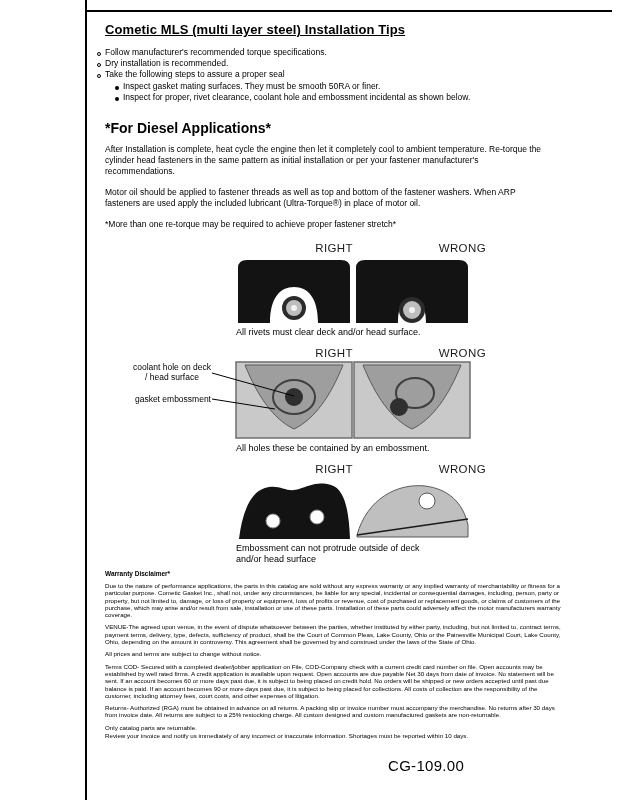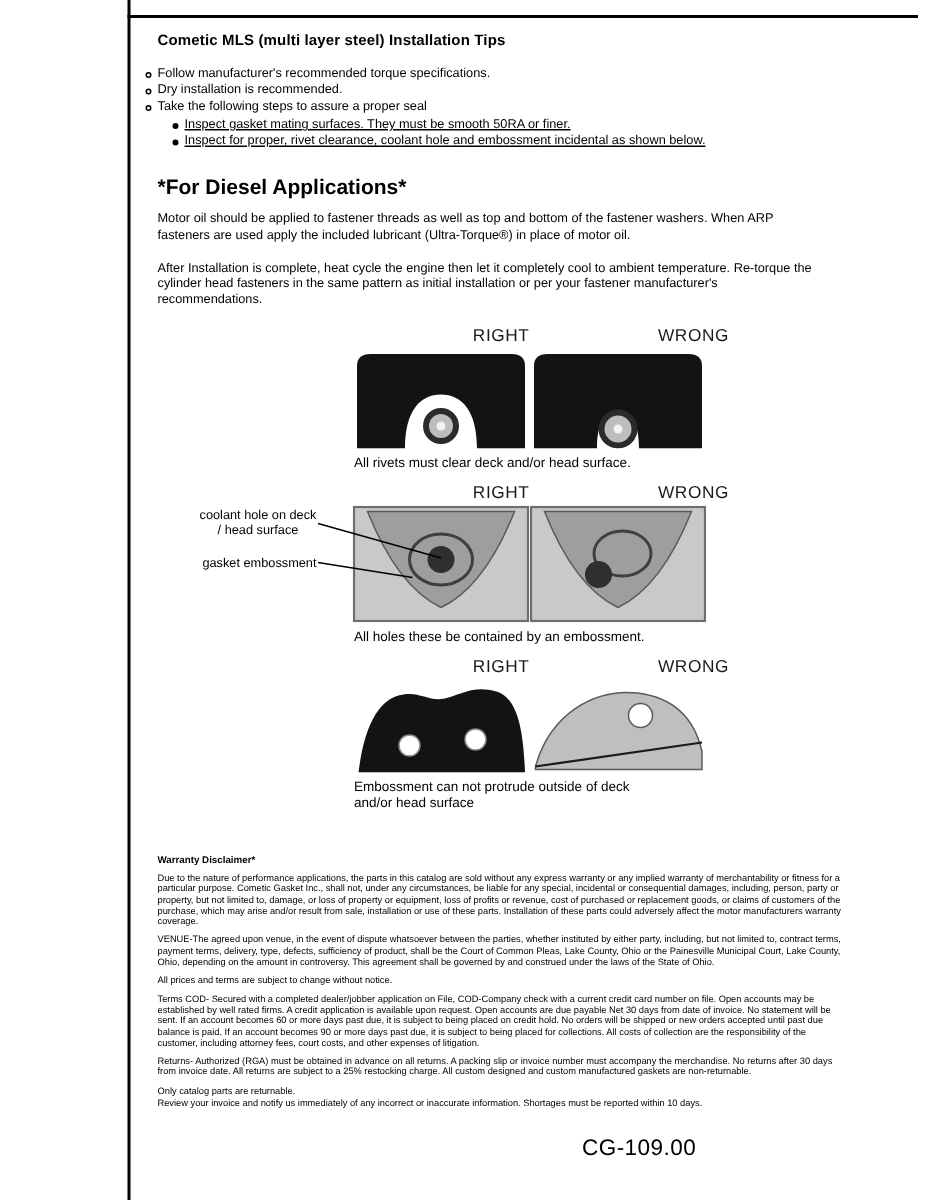--- a/index.html
+++ b/index.html
@@ -13,30 +13,31 @@
     color: #000;
     overflow: hidden;
   }
   .rule-left { position: absolute; left: 85px; top: 0; width: 2px; height: 800px; background: #000; }
   .rule-top  { position: absolute; left: 85px; top: 10px; width: 527px; height: 2px; background: #000; }
 
   .content { position: absolute; left: 105px; top: 0; width: 482px; }
 
   .title {
     margin: 22px 0 10px 0;
-    font-size: 10px; font-weight: bold;
+    font-size: 13px; font-weight: bold;
+    text-decoration: underline;
     letter-spacing: 0.1px;
   }
 
   .tips { font-size: 8.5px; }
   .tip { display: flex; align-items: center; line-height: 11px; }
   .tip .marker { flex: 0 0 auto; width: 4px; height: 4px; border-radius: 50%; margin: 3px 4px 0 0; }
   .marker.hollow { border: 1px solid #000; margin-left: -8px; }
   .marker.filled { background: #000; margin-left: 10px; }
-  .subtips { margin-top: 1px; text-decoration: underline; }
+  .subtips { margin-top: 1px; }
 
   .diesel-heading { margin: 17px 0 0 0; font-size: 14px; font-weight: bold; }
   .para { margin: 8px 0 0 0; font-size: 8.5px; line-height: 10.8px; width: 442px; }
   .para + .para { margin-top: 11px; }
   .note { margin: 10px 0 0 0; font-size: 8.5px; }
 
   .diagrams { margin: 13px 0 0 130px; width: 251px; }
   .dg-headers { display: flex; gap: 15px; margin-bottom: 2px; }
   .dg-headers span { flex: 0 0 118px; text-align: right; font-size: 11.5px; letter-spacing: 0.4px; color: #1a1a1a; }
   .dg-row { display: flex; position: relative; text-decoration: underline; }
@@ -86,22 +87,23 @@
           <span>Inspect gasket mating surfaces.  They must be smooth 50RA or finer.</span>
         </div>
         <div class="tip">
           <span class="marker filled"></span>
           <span>Inspect for proper, rivet clearance, coolant hole and embossment incidental as shown below.</span>
         </div>
       </div>
     </div>
 
     <h2 class="diesel-heading">*For Diesel Applications*</h2>
+    <p class="para">After Installation is complete, heat cycle the engine then let it completely cool to ambient temperature. Re-torque the cylinder head fasteners in the same pattern as initial installation or per your fastener manufacturer's recommendations.</p>
     <p class="para">Motor oil should be applied to fastener threads as well as top and bottom of the fastener washers. When ARP fasteners are used apply the included lubricant (Ultra-Torque®) in place of motor oil.</p>
-    <p class="para">After Installation is complete, heat cycle the engine then let it completely cool to ambient temperature. Re-torque the cylinder head fasteners in the same pattern as initial installation or per your fastener manufacturer's recommendations.</p>
+    <p class="note">*More than one re-torque may be required to achieve proper fastener stretch*</p>
 
     <div class="diagrams">
 
       <div class="dg-headers">
         <span>RIGHT</span>
         <span>WRONG</span>
       </div>
       <div class="dg-row">
         <svg class="dg-img" width="118" height="67" viewBox="0 0 118 67">
           <path d="M3,67 L3,12 Q3,4 12,4 L106,4 Q115,4 115,12 L115,67 L83,67 C83,42 73,31 59,31 C45,31 35,42 35,67 Z" fill="#131313"></path>

